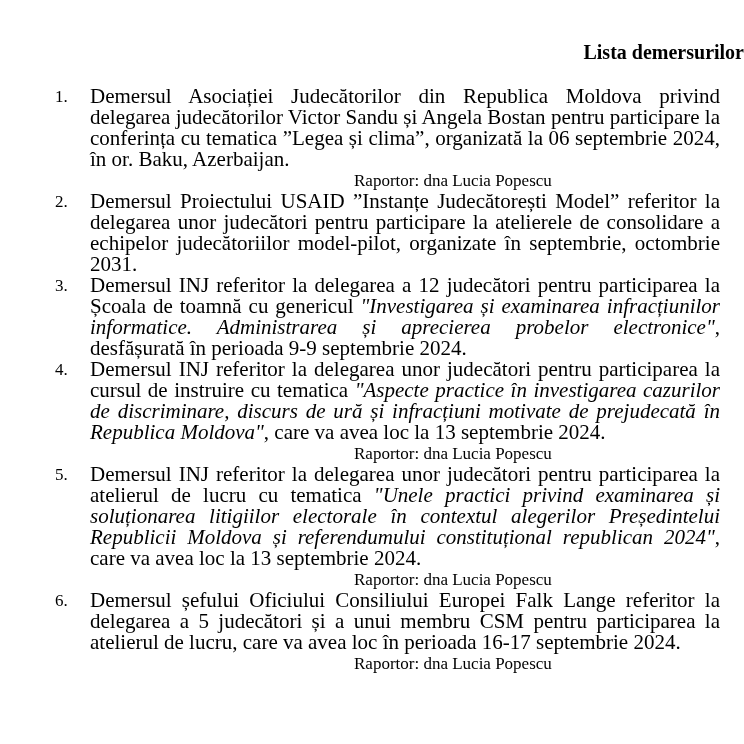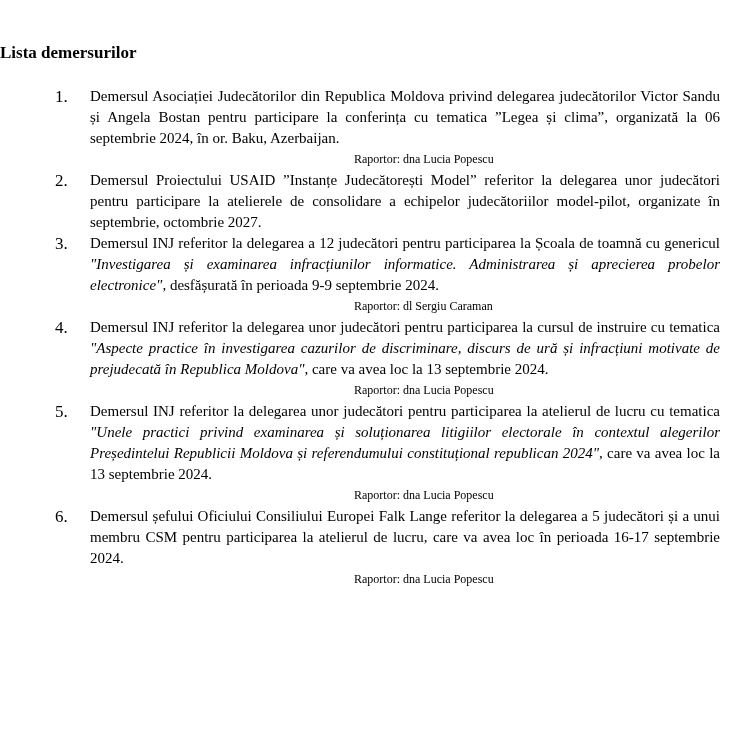--- a/index.html
+++ b/index.html
@@ -4,58 +4,57 @@
 <style>
   html, body { margin: 0; padding: 0; background: #ffffff; }
   body {
     width: 744px; height: 744px; overflow: hidden;
     font-family: "Liberation Serif", "DejaVu Serif", serif;
     color: #000000;
     position: relative;
   }
   .title {
     position: absolute; left: 0; width: 744px; top: 42px;
-    text-align: left; font-weight: bold; font-size: 17px; line-height: 21px;
+    text-align: right; font-weight: bold; font-size: 20px; line-height: 21px;
   }
   .list { position: absolute; left: 0; top: 86px; width: 744px; }
   .item { position: relative; }
   .num {
     position: absolute; left: 55px; top: 0;
     font-size: 17px; line-height: 21px;
   }
   .body {
     margin-left: 90px; width: 630px;
-    font-size: 15px; line-height: 21px;
+    font-size: 21px; line-height: 21px;
     text-align: justify;
   }
   .body .it { font-style: italic; }
   .reporter {
-    margin-left: 354px; font-size: 12px; line-height: 21px;
+    margin-left: 354px; font-size: 17px; line-height: 21px;
     white-space: nowrap;
   }
 </style>
 </head>
 <body>
 
 <div class="title">Lista demersurilor</div>
 
 <div class="list">
   <div class="item">
     <span class="num">1.</span>
     <div class="body"><span>Demersul Asociației Judecătorilor din Republica Moldova privind delegarea judecătorilor Victor Sandu și Angela Bostan pentru participare la conferința cu tematica ”Legea și clima”, organizată la 06 septembrie 2024, în or. Baku, Azerbaijan.</span><span class="it"></span><span></span></div>
     <div class="reporter">Raportor: dna Lucia Popescu</div>
   </div>
   <div class="item">
     <span class="num">2.</span>
-    <div class="body"><span>Demersul Proiectului USAID ”Instanțe Judecătorești Model” referitor la delegarea unor judecători pentru participare la atelierele de consolidare a echipelor judecătoriilor model-pilot, organizate în septembrie, octombrie 2027.</span><span class="it"></span><span></span></div>
+    <div class="body"><span>Demersul Proiectului USAID ”Instanțe Judecătorești Model” referitor la delegarea unor judecători pentru participare la atelierele de consolidare a echipelor judecătoriilor model-pilot, organizate în septembrie, octombrie 2031.</span><span class="it"></span><span></span></div>
   </div>
   <div class="item">
     <span class="num">3.</span>
     <div class="body"><span>Demersul INJ referitor la delegarea a 12 judecători pentru participarea la Școala de toamnă cu genericul </span><span class="it">"Investigarea și examinarea infracțiunilor informatice. Administrarea și aprecierea probelor electronice"</span><span>, desfășurată în perioada 9-9 septembrie 2024.</span></div>
-    <div class="reporter">Raportor: dl Sergiu Caraman</div>
   </div>
   <div class="item">
     <span class="num">4.</span>
     <div class="body"><span>Demersul INJ referitor la delegarea unor judecători pentru participarea la cursul de instruire cu tematica </span><span class="it">"Aspecte practice în investigarea cazurilor de discriminare, discurs de ură și infracțiuni motivate de prejudecată în Republica Moldova"</span><span>, care va avea loc la 13 septembrie 2024.</span></div>
     <div class="reporter">Raportor: dna Lucia Popescu</div>
   </div>
   <div class="item">
     <span class="num">5.</span>
     <div class="body"><span>Demersul INJ referitor la delegarea unor judecători pentru participarea la atelierul de lucru cu tematica </span><span class="it">"Unele practici privind examinarea și soluționarea litigiilor electorale în contextul alegerilor Președintelui Republicii Moldova și referendumului constituțional republican 2024"</span><span>, care va avea loc la 13 septembrie 2024.</span></div>
     <div class="reporter">Raportor: dna Lucia Popescu</div>

